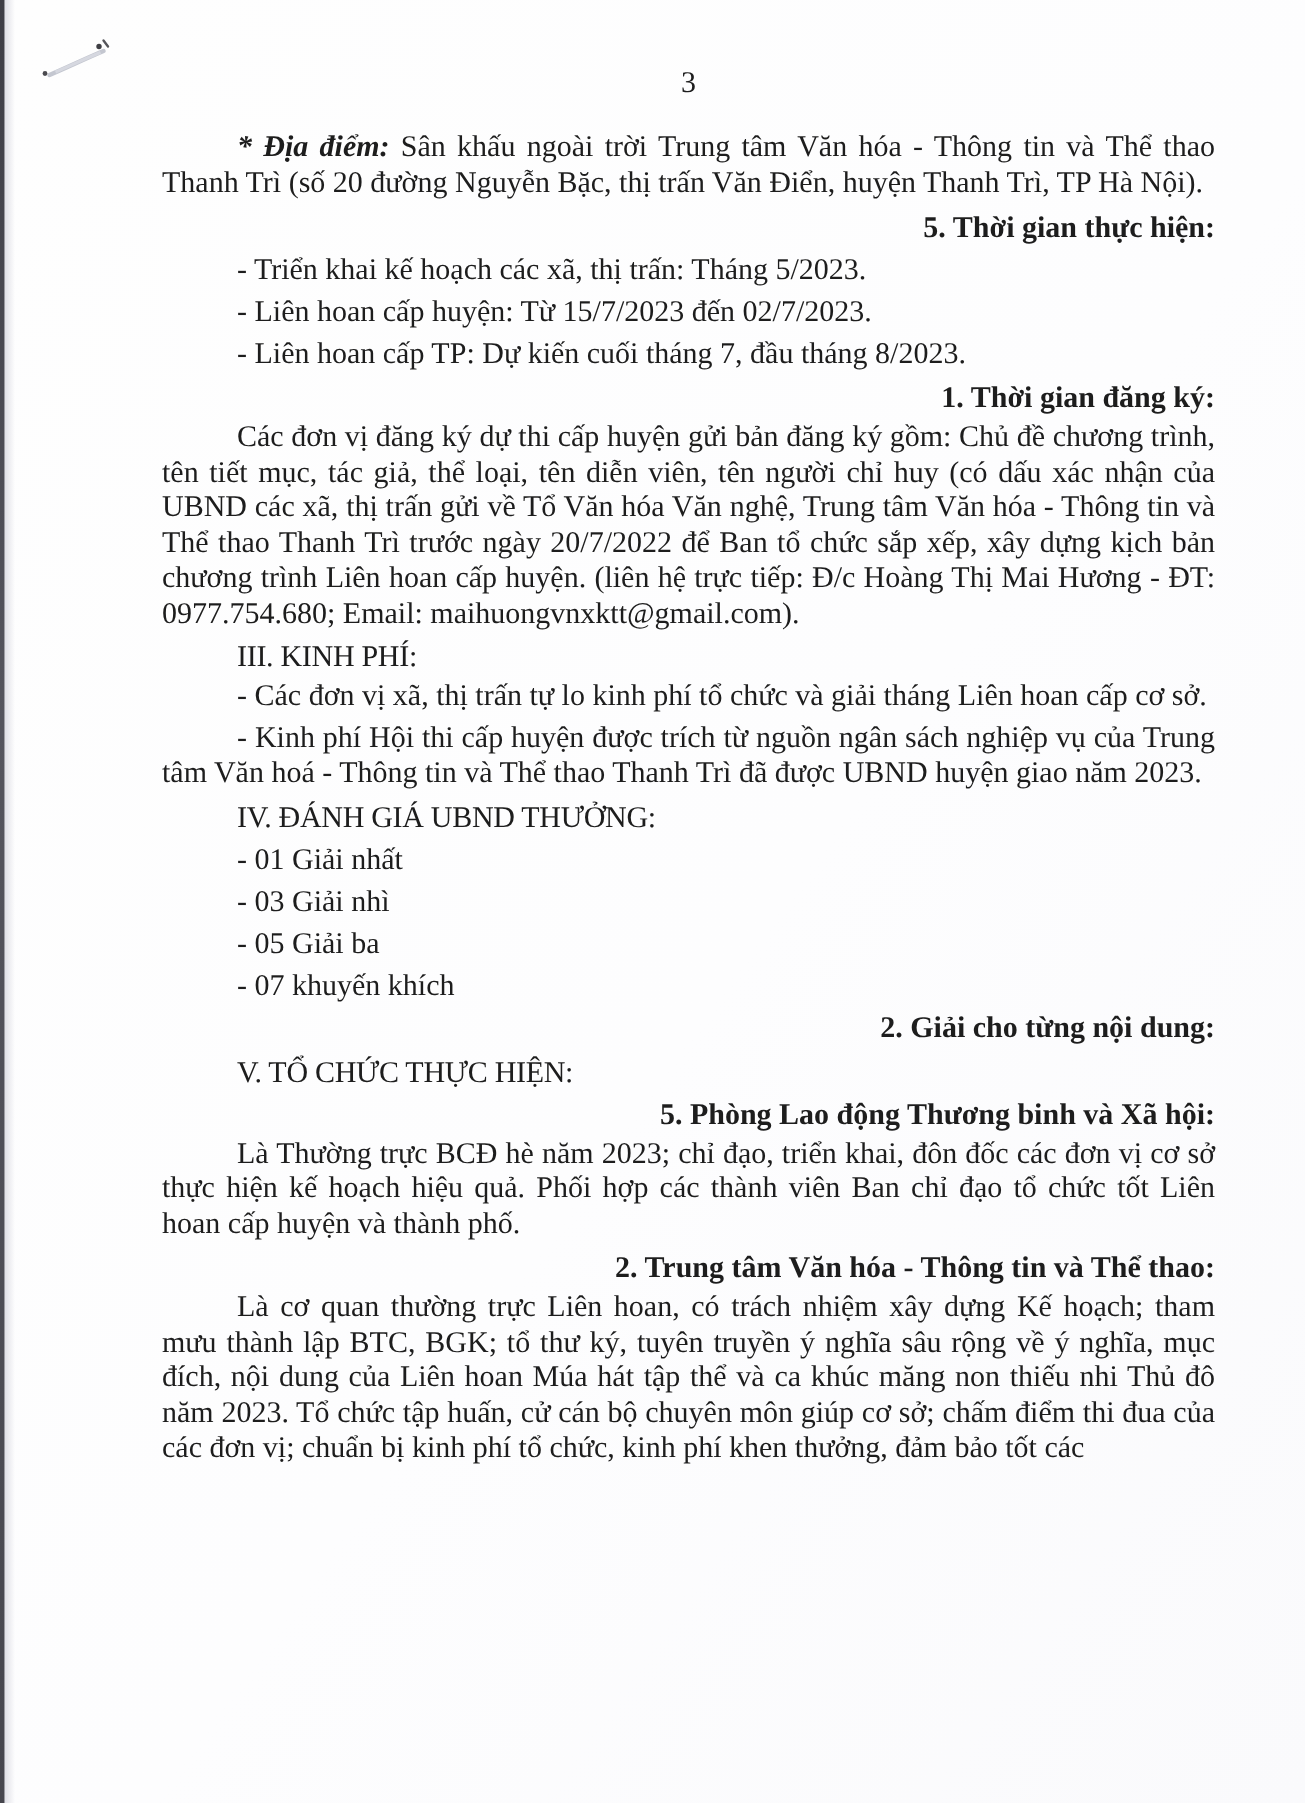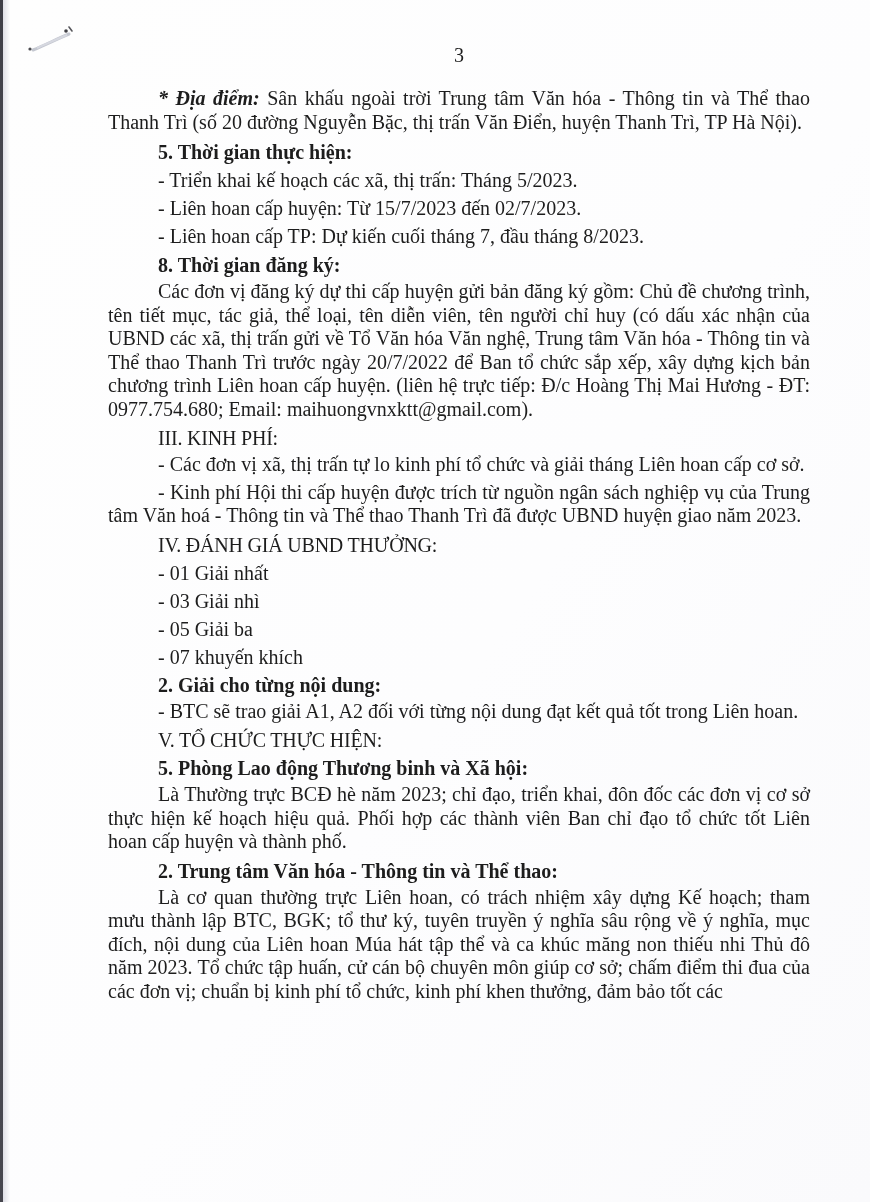--- a/index.html
+++ b/index.html
@@ -22,21 +22,21 @@
   }
   .pen-mark{position:absolute;left:14px;top:18px;}
   .doc{
     position:absolute;left:105px;top:44px;width:702px;
     color:#1d1d1d;font-size:20px;
   }
   .doc p{margin:0;}
   .pageno{text-align:center;line-height:23px;margin-bottom:20px !important;}
   .para{text-align:justify;text-indent:50px;line-height:23.5px;}
   .line{margin-left:50px !important;line-height:26px;white-space:nowrap;}
-  .b{font-weight:bold;}
+  .b{font-weight:bold;text-align:right;}
   .bi{font-weight:bold;font-style:italic;}
   .roman{font-weight:normal;letter-spacing:-0.2px;}
   .mt2{margin-top:2px !important;}
   .mt3{margin-top:3px !important;}
   .mt4{margin-top:4px !important;}
   .mt5{margin-top:5px !important;}
 </style>
 </head>
 <body>
 
@@ -55,34 +55,33 @@
 
     <p class="pageno">3</p>
 
     <p class="para"><span class="bi">* Địa điểm:</span><span> Sân khấu ngoài trời Trung tâm Văn hóa - Thông tin và Thể thao Thanh Trì (số 20 đường Nguyễn Bặc, thị trấn Văn Điển, huyện Thanh Trì, TP Hà Nội).</span></p>
 
     <p class="line b mt5">5. Thời gian thực hiện:</p>
     <p class="line mt2">- Triển khai kế hoạch các xã, thị trấn: Tháng 5/2023.</p>
     <p class="line mt2">- Liên hoan cấp huyện: Từ 15/7/2023 đến 02/7/2023.</p>
     <p class="line mt2">- Liên hoan cấp TP: Dự kiến cuối tháng 7, đầu tháng 8/2023.</p>
 
-    <p class="line b mt3">8. Thời gian đăng ký:</p>
+    <p class="line b mt3">1. Thời gian đăng ký:</p>
     <p class="para mt2">Các đơn vị đăng ký dự thi cấp huyện gửi bản đăng ký gồm: Chủ đề chương trình, tên tiết mục, tác giả, thể loại, tên diễn viên, tên người chỉ huy (có dấu xác nhận của UBND các xã, thị trấn gửi về Tổ Văn hóa Văn nghệ, Trung tâm Văn hóa - Thông tin và Thể thao Thanh Trì trước ngày 20/7/2022 để Ban tổ chức sắp xếp, xây dựng kịch bản chương trình Liên hoan cấp huyện. (liên hệ trực tiếp: Đ/c Hoàng Thị Mai Hương - ĐT: 0977.754.680; Email: maihuongvnxktt@gmail.com).</p>
 
     <p class="line roman mt4">III. KINH PHÍ:</p>
     <p class="para mt2">- Các đơn vị xã, thị trấn tự lo kinh phí tổ chức và giải tháng Liên hoan cấp cơ sở.</p>
     <p class="para mt4">- Kinh phí Hội thi cấp huyện được trích từ nguồn ngân sách nghiệp vụ của Trung tâm Văn hoá - Thông tin và Thể thao Thanh Trì đã được UBND huyện giao năm 2023.</p>
 
     <p class="line roman mt4">IV. ĐÁNH GIÁ UBND THƯỞNG:</p>
     <p class="line mt2">- 01 Giải nhất</p>
     <p class="line mt2">- 03 Giải nhì</p>
     <p class="line mt2">- 05 Giải ba</p>
     <p class="line mt2">- 07 khuyến khích</p>
     <p class="line b mt2">2. Giải cho từng nội dung:</p>
-    <p class="para mt2">- BTC sẽ trao giải A1, A2 đối với từng nội dung đạt kết quả tốt trong Liên hoan.</p>
 
     <p class="line roman mt4">V. TỔ CHỨC THỰC HIỆN:</p>
     <p class="line b mt2">5. Phòng Lao động Thương binh và Xã hội:</p>
     <p class="para mt2">Là Thường trực BCĐ hè năm 2023; chỉ đạo, triển khai, đôn đốc các đơn vị cơ sở thực hiện kế hoạch hiệu quả. Phối hợp các thành viên Ban chỉ đạo tổ chức tốt Liên hoan cấp huyện và thành phố.</p>
     <p class="line b mt4">2. Trung tâm Văn hóa - Thông tin và Thể thao:</p>
     <p class="para mt2">Là cơ quan thường trực Liên hoan, có trách nhiệm xây dựng Kế hoạch; tham mưu thành lập BTC, BGK; tổ thư ký, tuyên truyền ý nghĩa sâu rộng về ý nghĩa, mục đích, nội dung của Liên hoan Múa hát tập thể và ca khúc măng non thiếu nhi Thủ đô năm 2023. Tổ chức tập huấn, cử cán bộ chuyên môn giúp cơ sở; chấm điểm thi đua của các đơn vị; chuẩn bị kinh phí tổ chức, kinh phí khen thưởng, đảm bảo tốt các</p>
 
   </div>
 </div>
 

